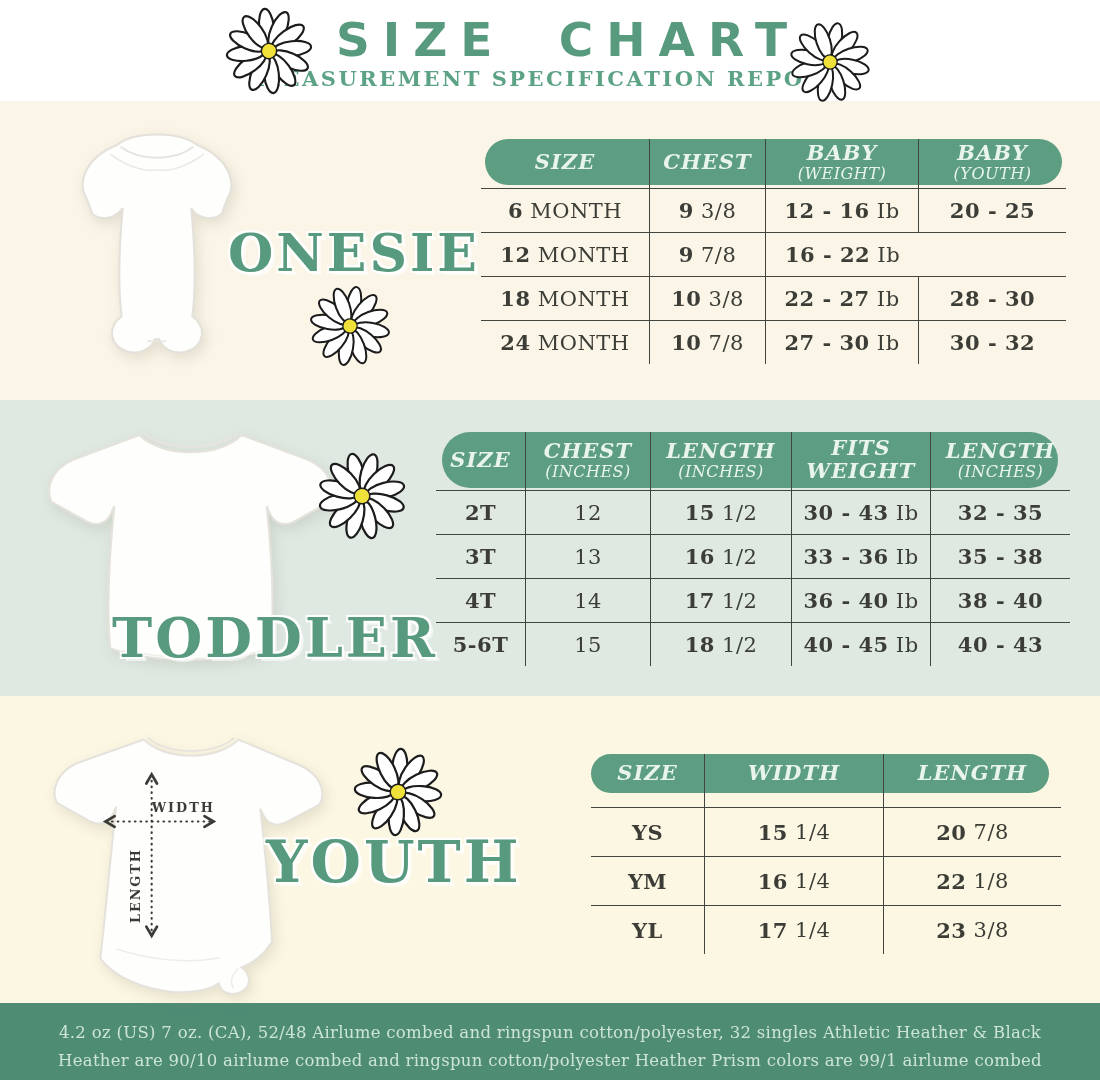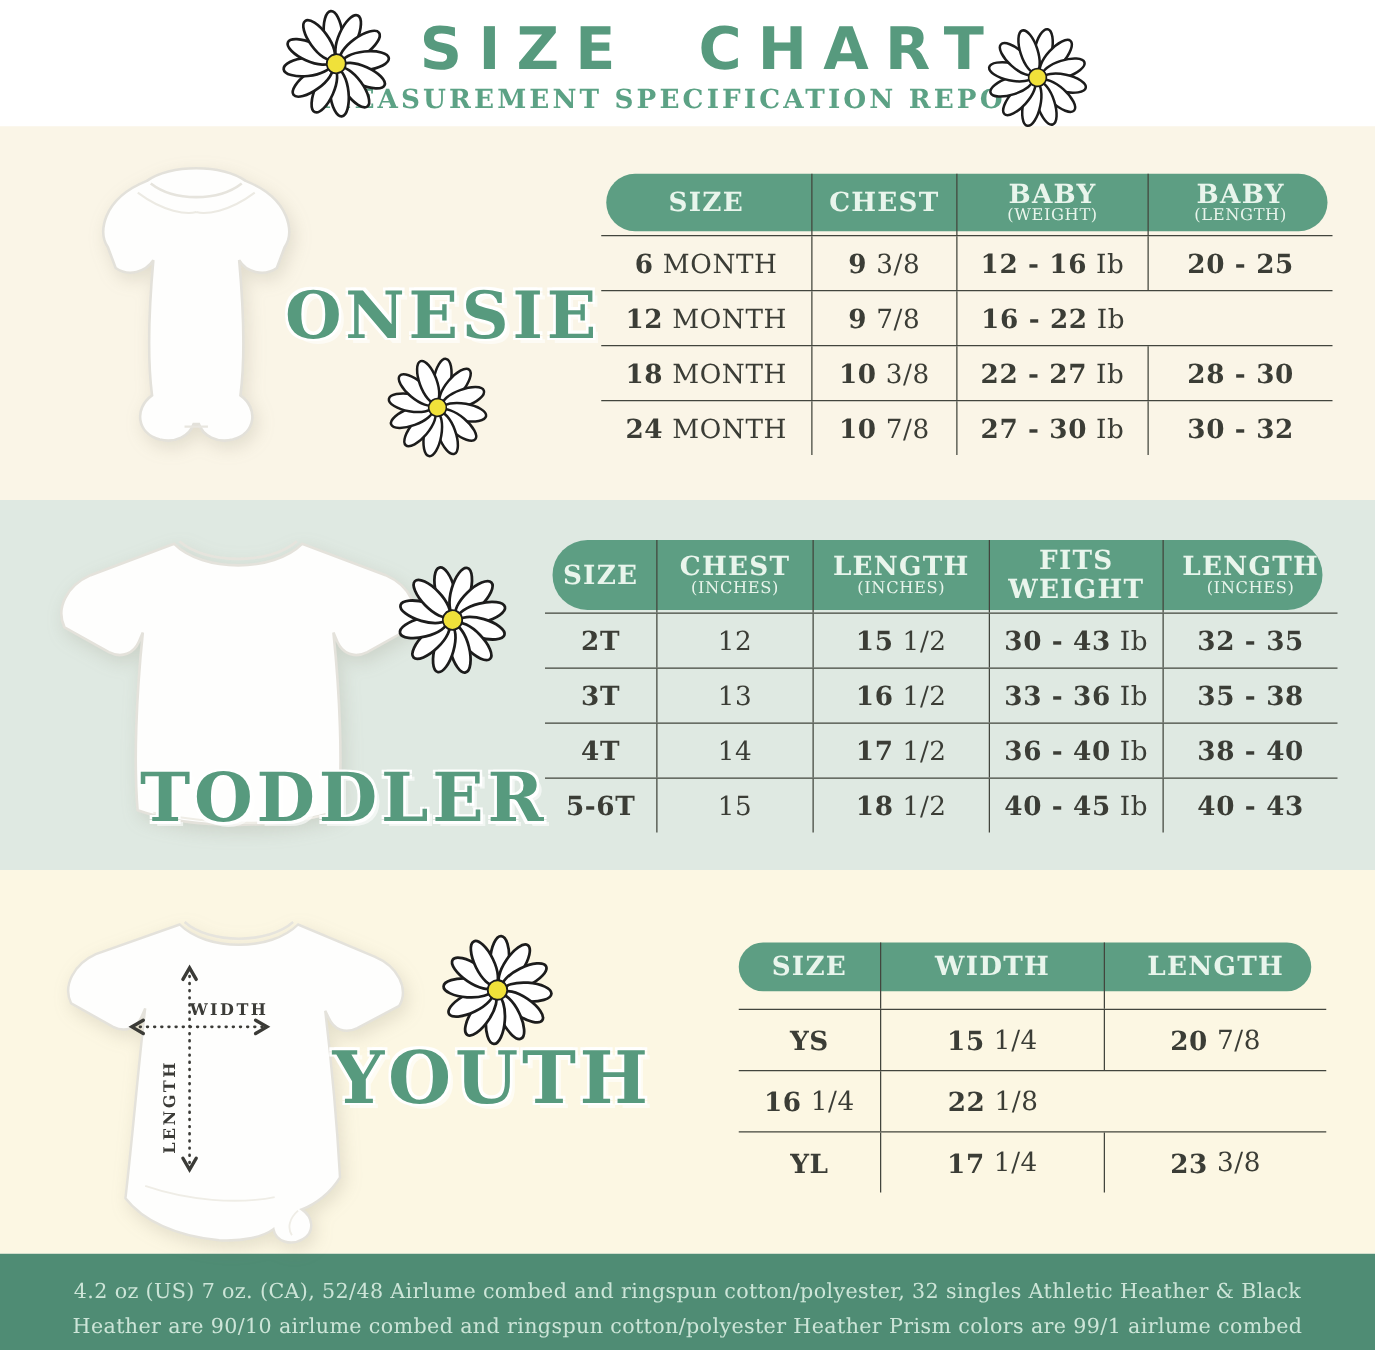--- a/index.html
+++ b/index.html
@@ -82,26 +82,26 @@
   #table-onesie .thead{height:49px;}
   #table-toddler .thead{height:58px;}
   #table-youth .thead{height:53px;}
   #table-onesie .hcell{padding-bottom:3px;}
   #table-toddler .hcell{padding-bottom:2px;}
   #table-youth .hcell{padding-bottom:14px;}
 
   .hcell{
     box-sizing:border-box;height:100%;
     display:flex;flex-direction:column;align-items:center;justify-content:center;
-    color:var(--header-text);text-align:center;line-height:1.08;
+    color:var(--header-text);text-align:center;line-height:1.08;font-style:italic;
   }
   .hcell:not(:last-child),.cell:not(:last-child){border-right:1.5px solid var(--line-color);}
   .hl1{font-weight:bold;font-size:21px;letter-spacing:1px;}
   .hl2{font-weight:bold;font-size:21px;letter-spacing:1px;}
-  .hl2.paren{font-weight:normal;font-size:13px;letter-spacing:.5px;}
+  .hl2.paren{font-weight:normal;font-size:16px;letter-spacing:.5px;}
 
   .trow{border-top:1.5px solid var(--line-color);box-sizing:border-box;}
   #table-onesie .trow{height:44px;}
   #table-toddler .trow{height:44px;}
   #table-youth .trow{height:49px;}
   .cell{
     display:flex;align-items:center;justify-content:center;
     color:var(--table-text);font-size:21px;letter-spacing:.5px;
   }
   .vb{font-weight:bold;white-space:pre;}
@@ -217,21 +217,21 @@
         </div>
         <div class="hcell">
           <div class="hl1">CHEST</div>
         </div>
         <div class="hcell">
           <div class="hl1">BABY</div>
           <div class="hl2 paren">(WEIGHT)</div>
         </div>
         <div class="hcell">
           <div class="hl1">BABY</div>
-          <div class="hl2 paren">(LENGTH)</div>
+          <div class="hl2 paren">(YOUTH)</div>
         </div>
       </div>
     <div class="tbody">
         <div class="trow grid">
           <div class="cell">
             <span class="vb">6</span>
             <span class="vr"> MONTH</span>
           </div>
           <div class="cell">
             <span class="vb">9</span>
@@ -437,20 +437,24 @@
             <span class="vb">15</span>
             <span class="vr"> 1/4</span>
           </div>
           <div class="cell">
             <span class="vb">20</span>
             <span class="vr"> 7/8</span>
           </div>
         </div>
         <div class="trow grid">
           <div class="cell">
+            <span class="vb">YM</span>
+            <span class="vr"></span>
+          </div>
+          <div class="cell">
             <span class="vb">16</span>
             <span class="vr"> 1/4</span>
           </div>
           <div class="cell">
             <span class="vb">22</span>
             <span class="vr"> 1/8</span>
           </div>
         </div>
         <div class="trow grid">
           <div class="cell">

